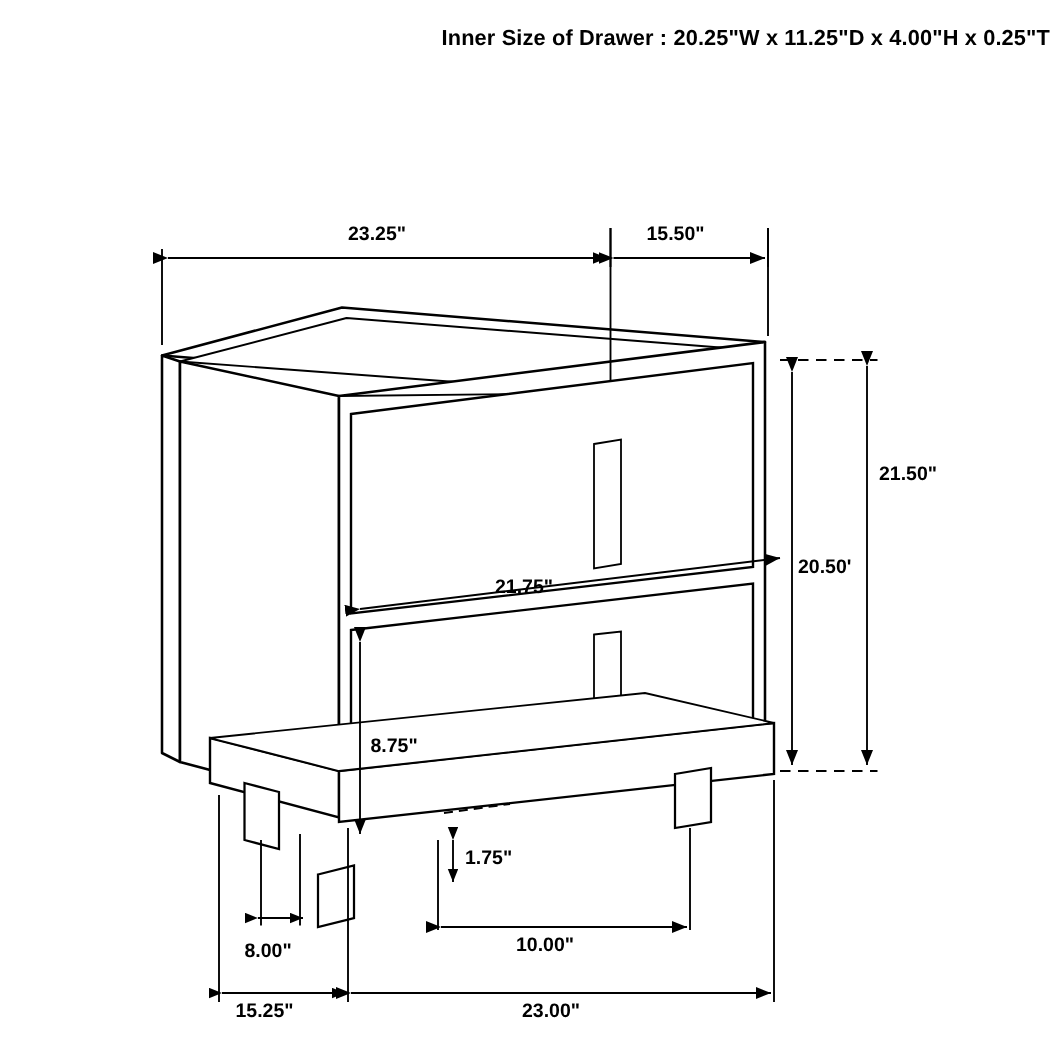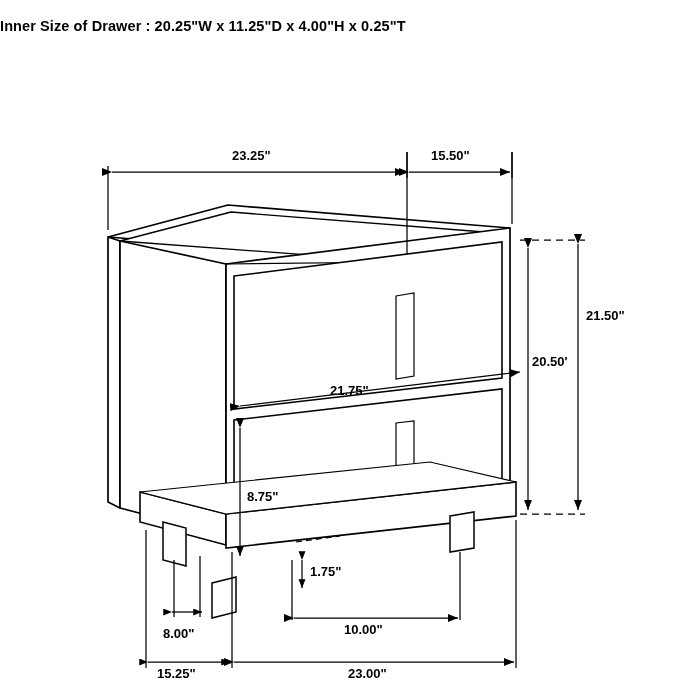--- a/index.html
+++ b/index.html
@@ -17,21 +17,21 @@
   #stage {
     position: relative;
     width: 700px;
     height: 700px;
   }
   .title {
     position: absolute;
     top: 18px;
     left: 0;
     width: 700px;
-    text-align: left;
+    text-align: right;
     font-size: 14.5px;
     font-weight: bold;
     letter-spacing: 0.1px;
   }
   svg#drawing {
     position: absolute;
     top: 0;
     left: 0;
   }
   .dimlabel {
@@ -143,21 +143,21 @@
       <line x1="234" y1="662" x2="514" y2="662" marker-start="url(#ar)" marker-end="url(#ar)"></line>
     </g>
   </svg>
 
   <div class="dimlabel" style="left:232px; top:148px;">23.25"</div>
 
   <div class="dimlabel" style="left:431px; top:148px;">15.50"</div>
 
   <div class="dimlabel" style="left:586px; top:308px;">21.50"</div>
 
-  <div class="dimlabel" style="left:532px; top:354px;">20.50'</div>
+  <div class="dimlabel" style="left:532px; top:370px;">20.50'</div>
 
   <div class="dimlabel" style="left:330px; top:383px;">21.75"</div>
 
   <div class="dimlabel" style="left:247px; top:489px;">8.75"</div>
 
   <div class="dimlabel" style="left:310px; top:564px;">1.75"</div>
 
   <div class="dimlabel" style="left:163px; top:626px;">8.00"</div>
 
   <div class="dimlabel" style="left:344px; top:622px;">10.00"</div>

